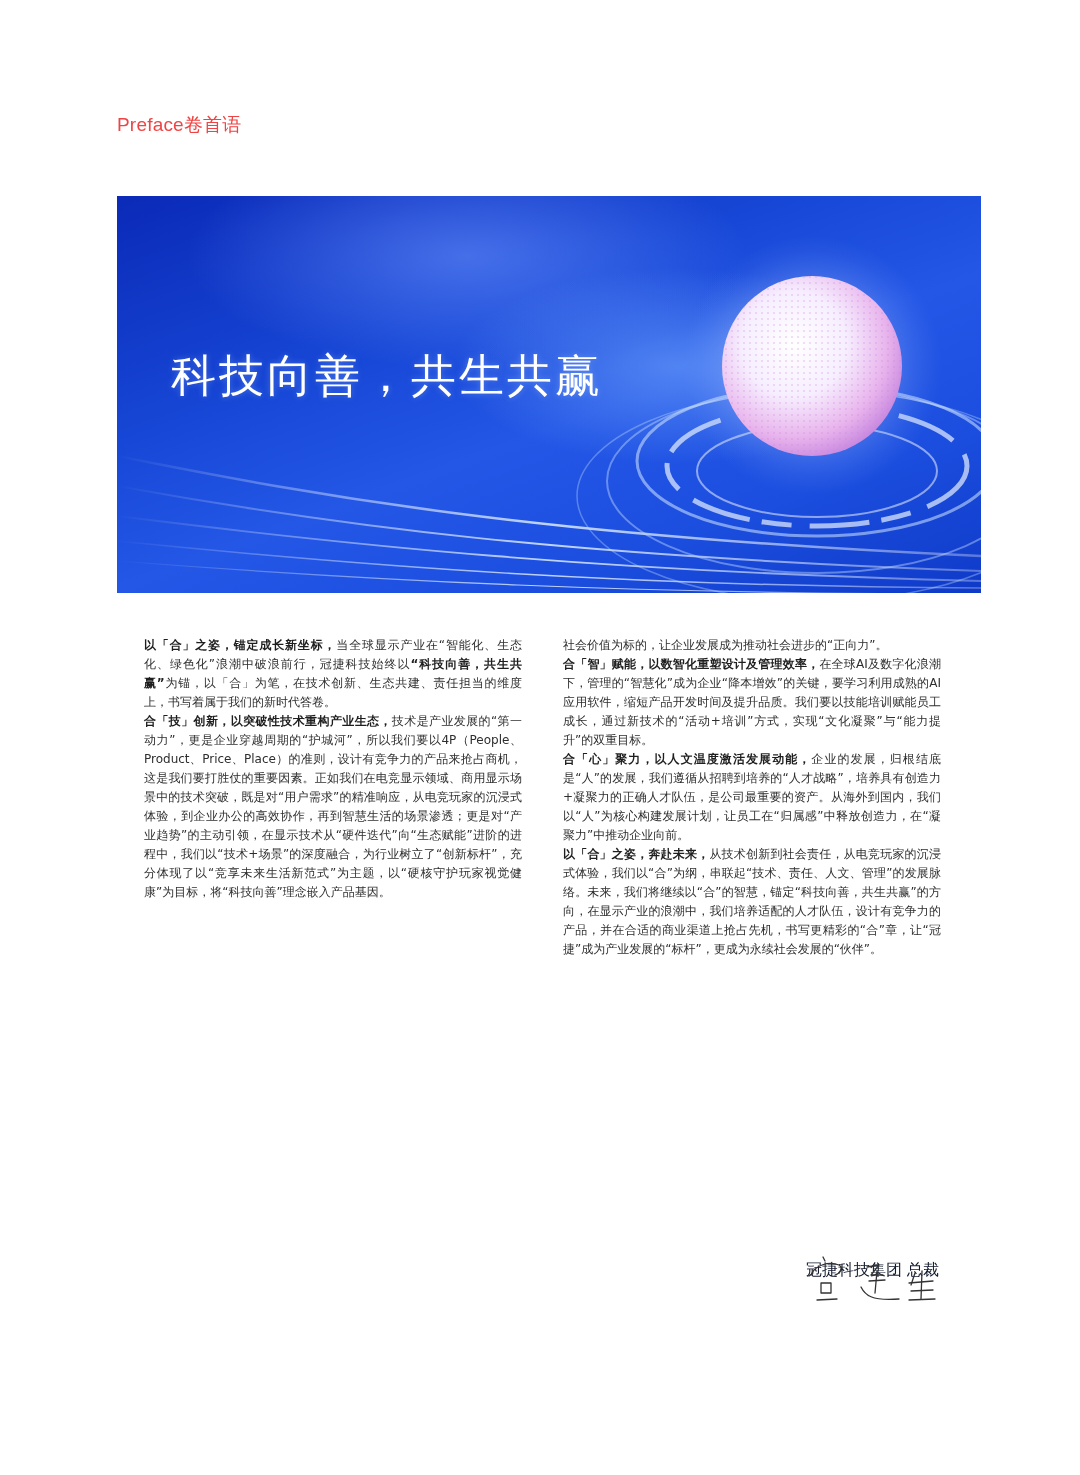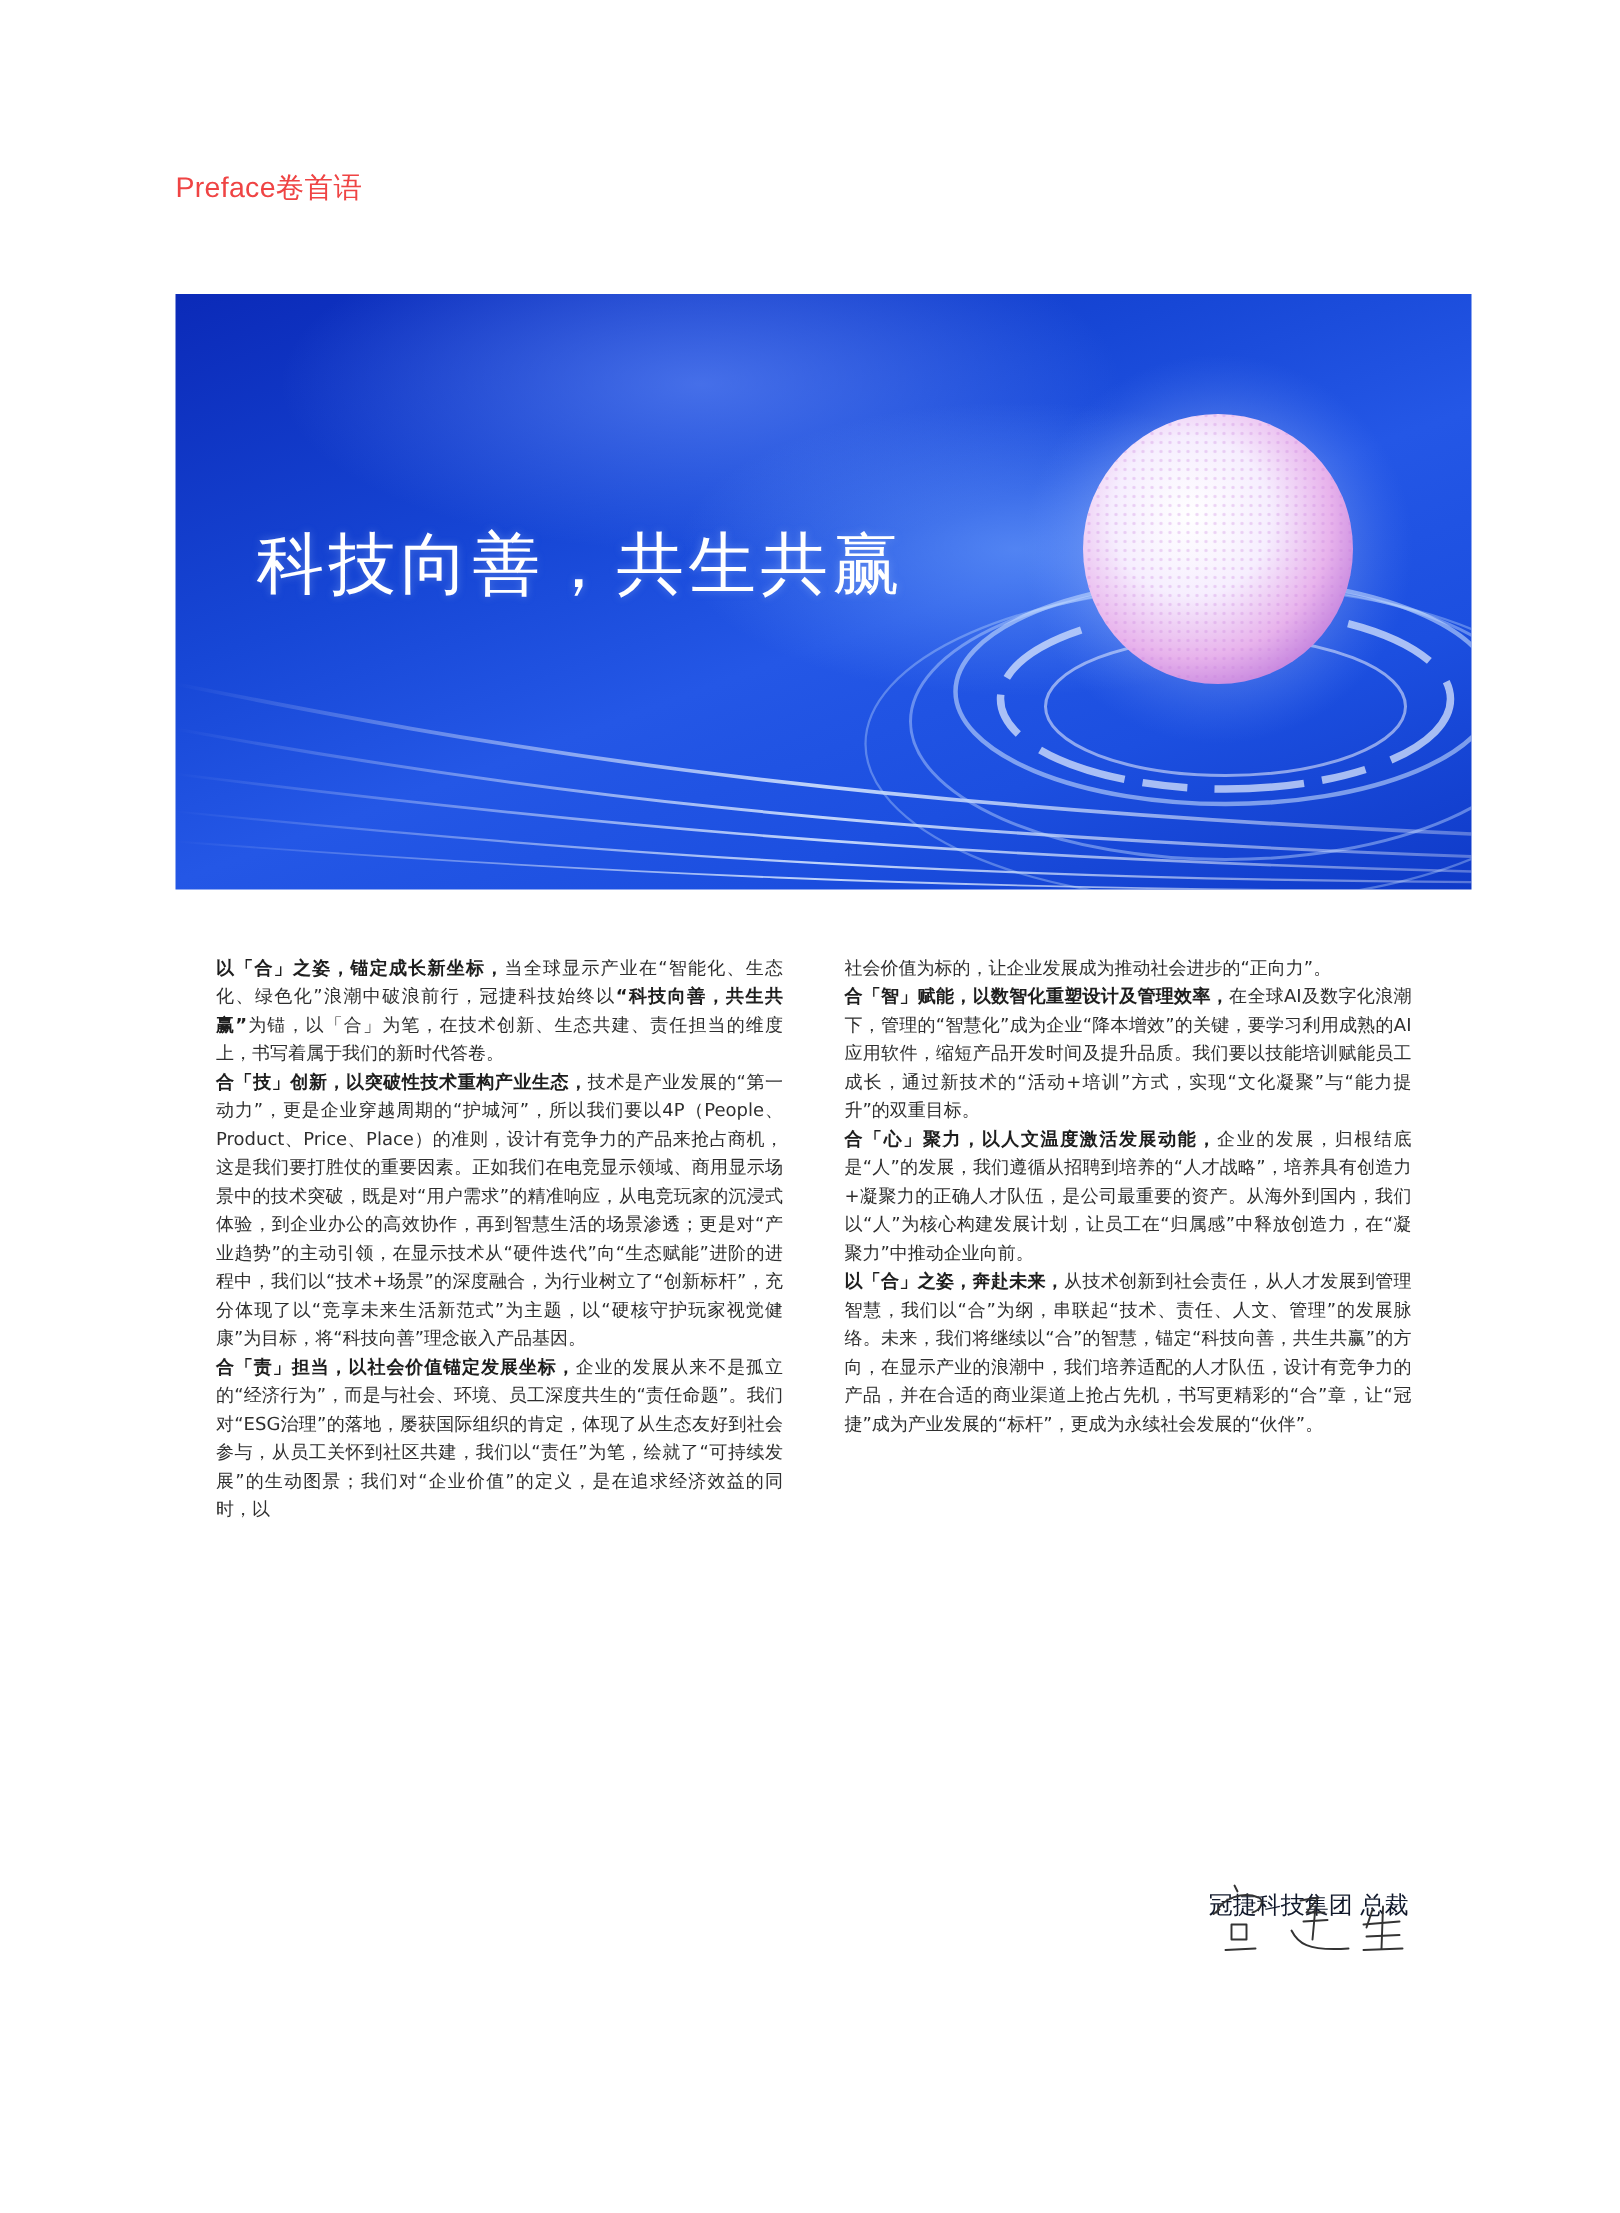--- a/index.html
+++ b/index.html
@@ -131,37 +131,34 @@
   <div class="banner-title">科技向善，共生共赢</div>
 </div>
 
 <div class="content col-left">
   <p>
     <b>以「合」之姿，锚定成长新坐标，</b><span>当全球显示产业在“智能化、生态化、绿色化”浪潮中破浪前行，冠捷科技始终以</span><b>“科技向善，共生共赢”</b><span>为锚，以「合」为笔，在技术创新、生态共建、责任担当的维度上，书写着属于我们的新时代答卷。</span>
   </p>
   <p>
     <b>合「技」创新，以突破性技术重构产业生态，</b><span>技术是产业发展的“第一动力”，更是企业穿越周期的“护城河”，所以我们要以4P（People、Product、Price、Place）的准则，设计有竞争力的产品来抢占商机，这是我们要打胜仗的重要因素。正如我们在电竞显示领域、商用显示场景中的技术突破，既是对“用户需求”的精准响应，从电竞玩家的沉浸式体验，到企业办公的高效协作，再到智慧生活的场景渗透；更是对“产业趋势”的主动引领，在显示技术从“硬件迭代”向“生态赋能”进阶的进程中，我们以“技术+场景”的深度融合，为行业树立了“创新标杆”，充分体现了以“竞享未来生活新范式”为主题，以“硬核守护玩家视觉健康”为目标，将“科技向善”理念嵌入产品基因。</span>
   </p>
-  <p>
-    <b>合「责」担当，以社会价值锚定发展坐标，</b><span>企业的发展从来不是孤立的“经济行为”，而是与社会、环境、员工深度共生的“责任命题”。我们对“ESG治理”的落地，屡获国际组织的肯定，体现了从生态友好到社会参与，从员工关怀到社区共建，我们以“责任”为笔，绘就了“可持续发展”的生动图景；我们对“企业价值”的定义，是在追求经济效益的同时，以</span>
-  </p>
 </div>
 
 <div class="content col-right">
   <p>
     <span>社会价值为标的，让企业发展成为推动社会进步的“正向力”。</span>
   </p>
   <p>
     <b>合「智」赋能，以数智化重塑设计及管理效率，</b><span>在全球AI及数字化浪潮下，管理的“智慧化”成为企业“降本增效”的关键，要学习利用成熟的AI应用软件，缩短产品开发时间及提升品质。我们要以技能培训赋能员工成长，通过新技术的“活动+培训”方式，实现“文化凝聚”与“能力提升”的双重目标。</span>
   </p>
   <p>
     <b>合「心」聚力，以人文温度激活发展动能，</b><span>企业的发展，归根结底是“人”的发展，我们遵循从招聘到培养的“人才战略”，培养具有创造力+凝聚力的正确人才队伍，是公司最重要的资产。从海外到国内，我们以“人”为核心构建发展计划，让员工在“归属感”中释放创造力，在“凝聚力”中推动企业向前。</span>
   </p>
   <p>
-    <b>以「合」之姿，奔赴未来，</b><span>从技术创新到社会责任，从人才发展到管理智慧，我们以“合”为纲，串联起“技术、责任、人文、管理”的发展脉络。未来，我们将继续以“合”的智慧，锚定“科技向善，共生共赢”的方向，在显示产业的浪潮中，我们培养适配的人才队伍，设计有竞争力的产品，并在合适的商业渠道上抢占先机，书写更精彩的“合”章，让“冠捷”成为产业发展的“标杆”，更成为永续社会发展的“伙伴”。</span>
+    <b>以「合」之姿，奔赴未来，</b><span>从技术创新到社会责任，从电竞玩家的沉浸式体验，我们以“合”为纲，串联起“技术、责任、人文、管理”的发展脉络。未来，我们将继续以“合”的智慧，锚定“科技向善，共生共赢”的方向，在显示产业的浪潮中，我们培养适配的人才队伍，设计有竞争力的产品，并在合适的商业渠道上抢占先机，书写更精彩的“合”章，让“冠捷”成为产业发展的“标杆”，更成为永续社会发展的“伙伴”。</span>
   </p>
 </div>
 
 <div class="signoff">冠捷科技集团 总裁</div>
 
 <div class="signature">
   <svg width="135" height="55" viewBox="0 0 135 55" fill="none" stroke="#333" stroke-width="1.3" stroke-linecap="round" stroke-linejoin="round">
 
     <path d="M18 4 L20 8"></path>
     <path d="M6 22 C 10 12, 24 8, 34 12 C 38 14, 36 20, 30 22"></path>

